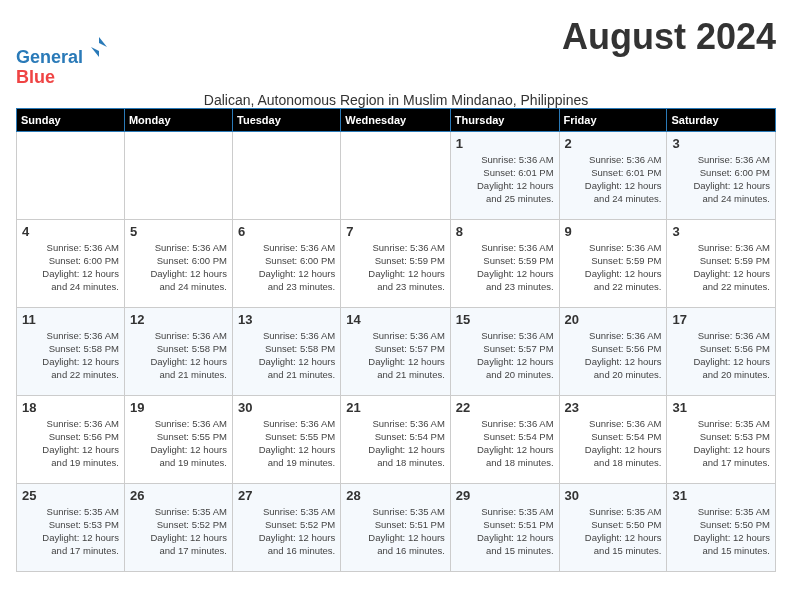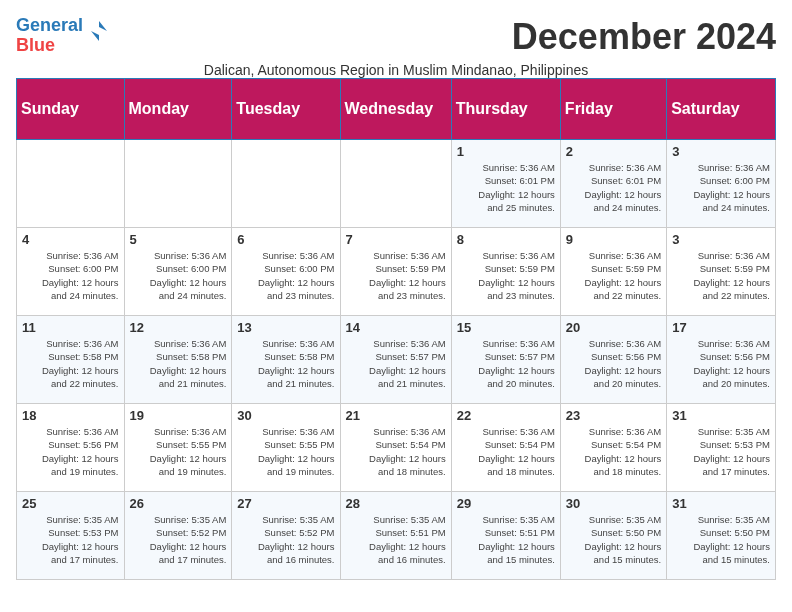--- a/index.html
+++ b/index.html
@@ -19,20 +19,21 @@
     .logo {
       display: flex;
       flex-direction: column;
       align-items: flex-start;
     }
     .logo-text {
       font-size: 18px;
       font-weight: bold;
       color: #333;
       line-height: 1.1;
+      margin-top: 32px;
     }
     .logo-text span {
       color: #2a7ab8;
     }
     .month-title {
       font-size: 36px;
       font-weight: bold;
       color: #333;
       text-align: right;
     }
@@ -41,25 +42,25 @@
       font-size: 14px;
       color: #333;
       margin-bottom: 0;
     }
     .calendar {
       width: 100%;
       border-collapse: collapse;
       font-size: 10px;
     }
     .calendar thead th {
-      background-color: #be185d;
+      background-color: #000000;
       color: #fff;
-      padding: 21px 4px;
+      padding: 5px 4px;
       text-align: left;
-      font-size: 16px;
+      font-size: 11px;
       font-weight: bold;
       border: 1px solid #2a7ab8;
     }
     .calendar tbody td {
       border: 1px solid #ccc;
       vertical-align: top;
       padding: 4px 5px;
       height: 88px;
       width: 113px;
       color: #333;
@@ -95,21 +96,21 @@
     <div style="display:flex;align-items:center;">
       <span class="logo-text">
         <span>General</span><br>
         <span style="color:#ef4444;">Blue</span>
       </span>
       <svg width="28" height="28" viewBox="0 0 28 28" style="margin-left:2px;margin-top:-10px;">
         <path d="M14 4 L22 14 L14 10 L14 24 L6 14 L14 18 Z" fill="#2a7ab8"></path>
       </svg>
     </div>
   </div>
-  <div class="month-title">December 2024</div>
+  <div class="month-title">August 2024</div>
 </div>
 
 <div class="subtitle">Dalican, Autonomous Region in Muslim Mindanao, Philippines</div>
 
 <table class="calendar">
   <thead>
     <tr id="header-row">
         <th>Sunday</th>
         <th>Monday</th>
         <th>Tuesday</th>

